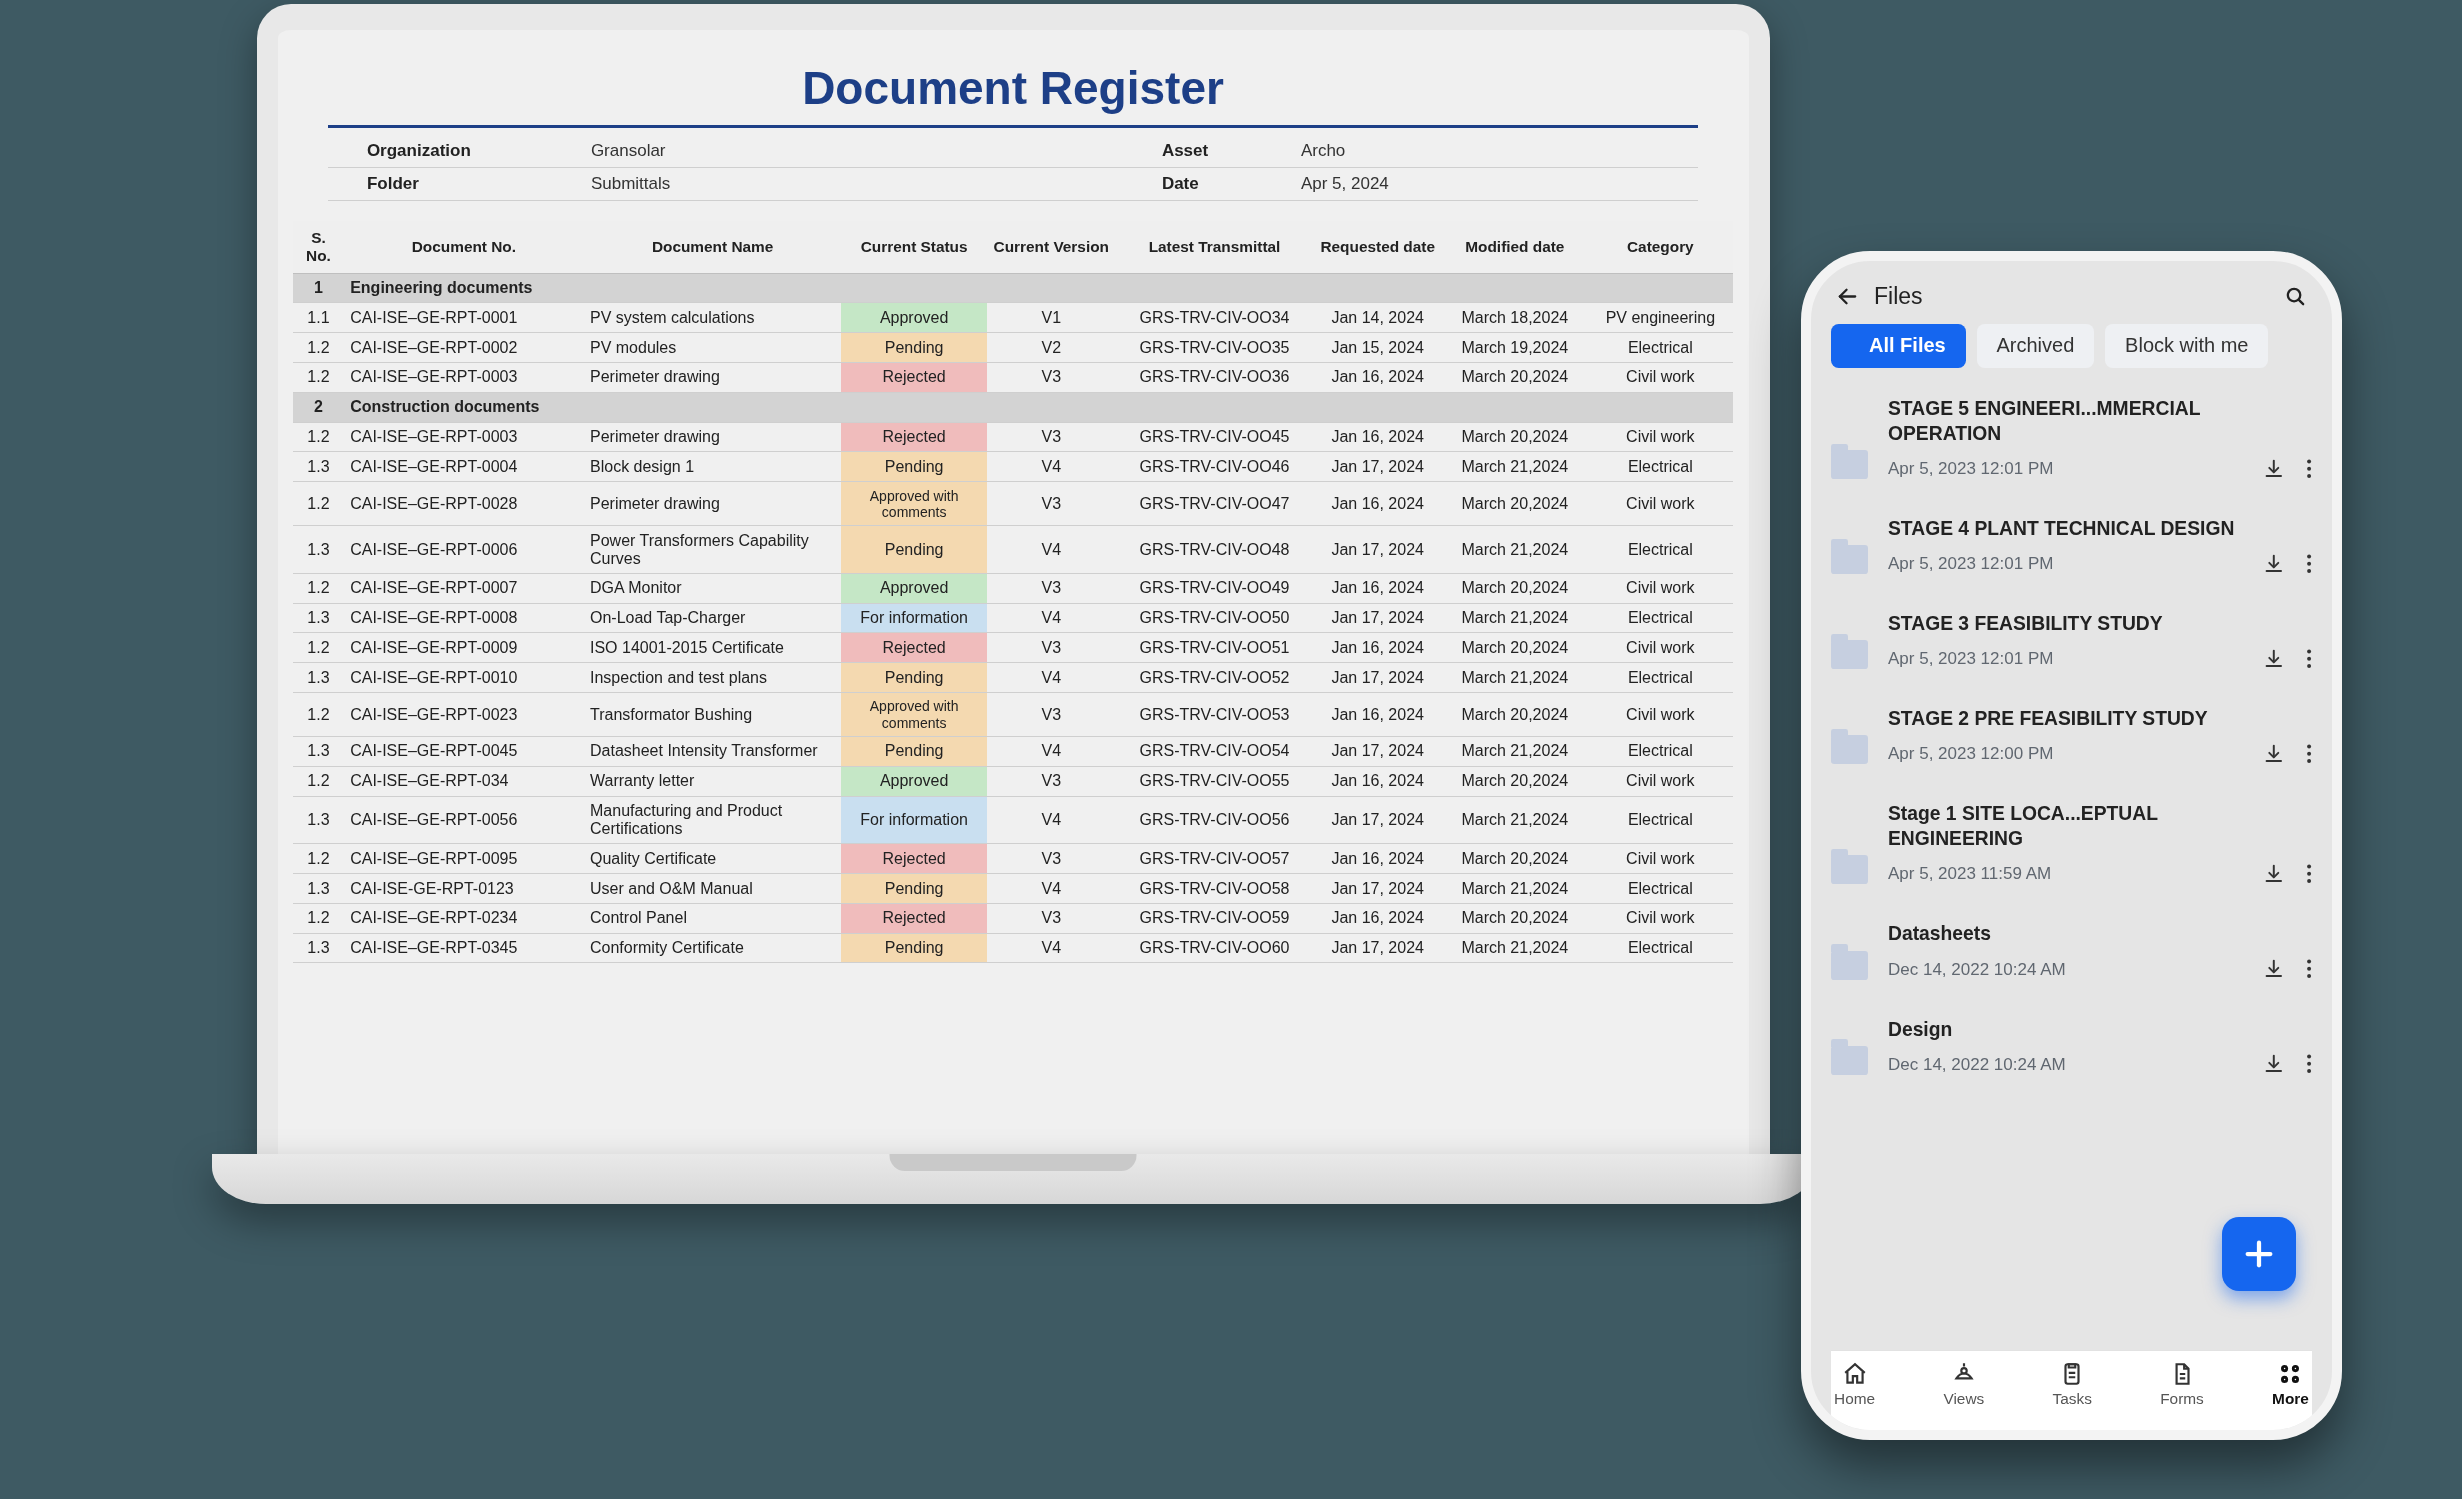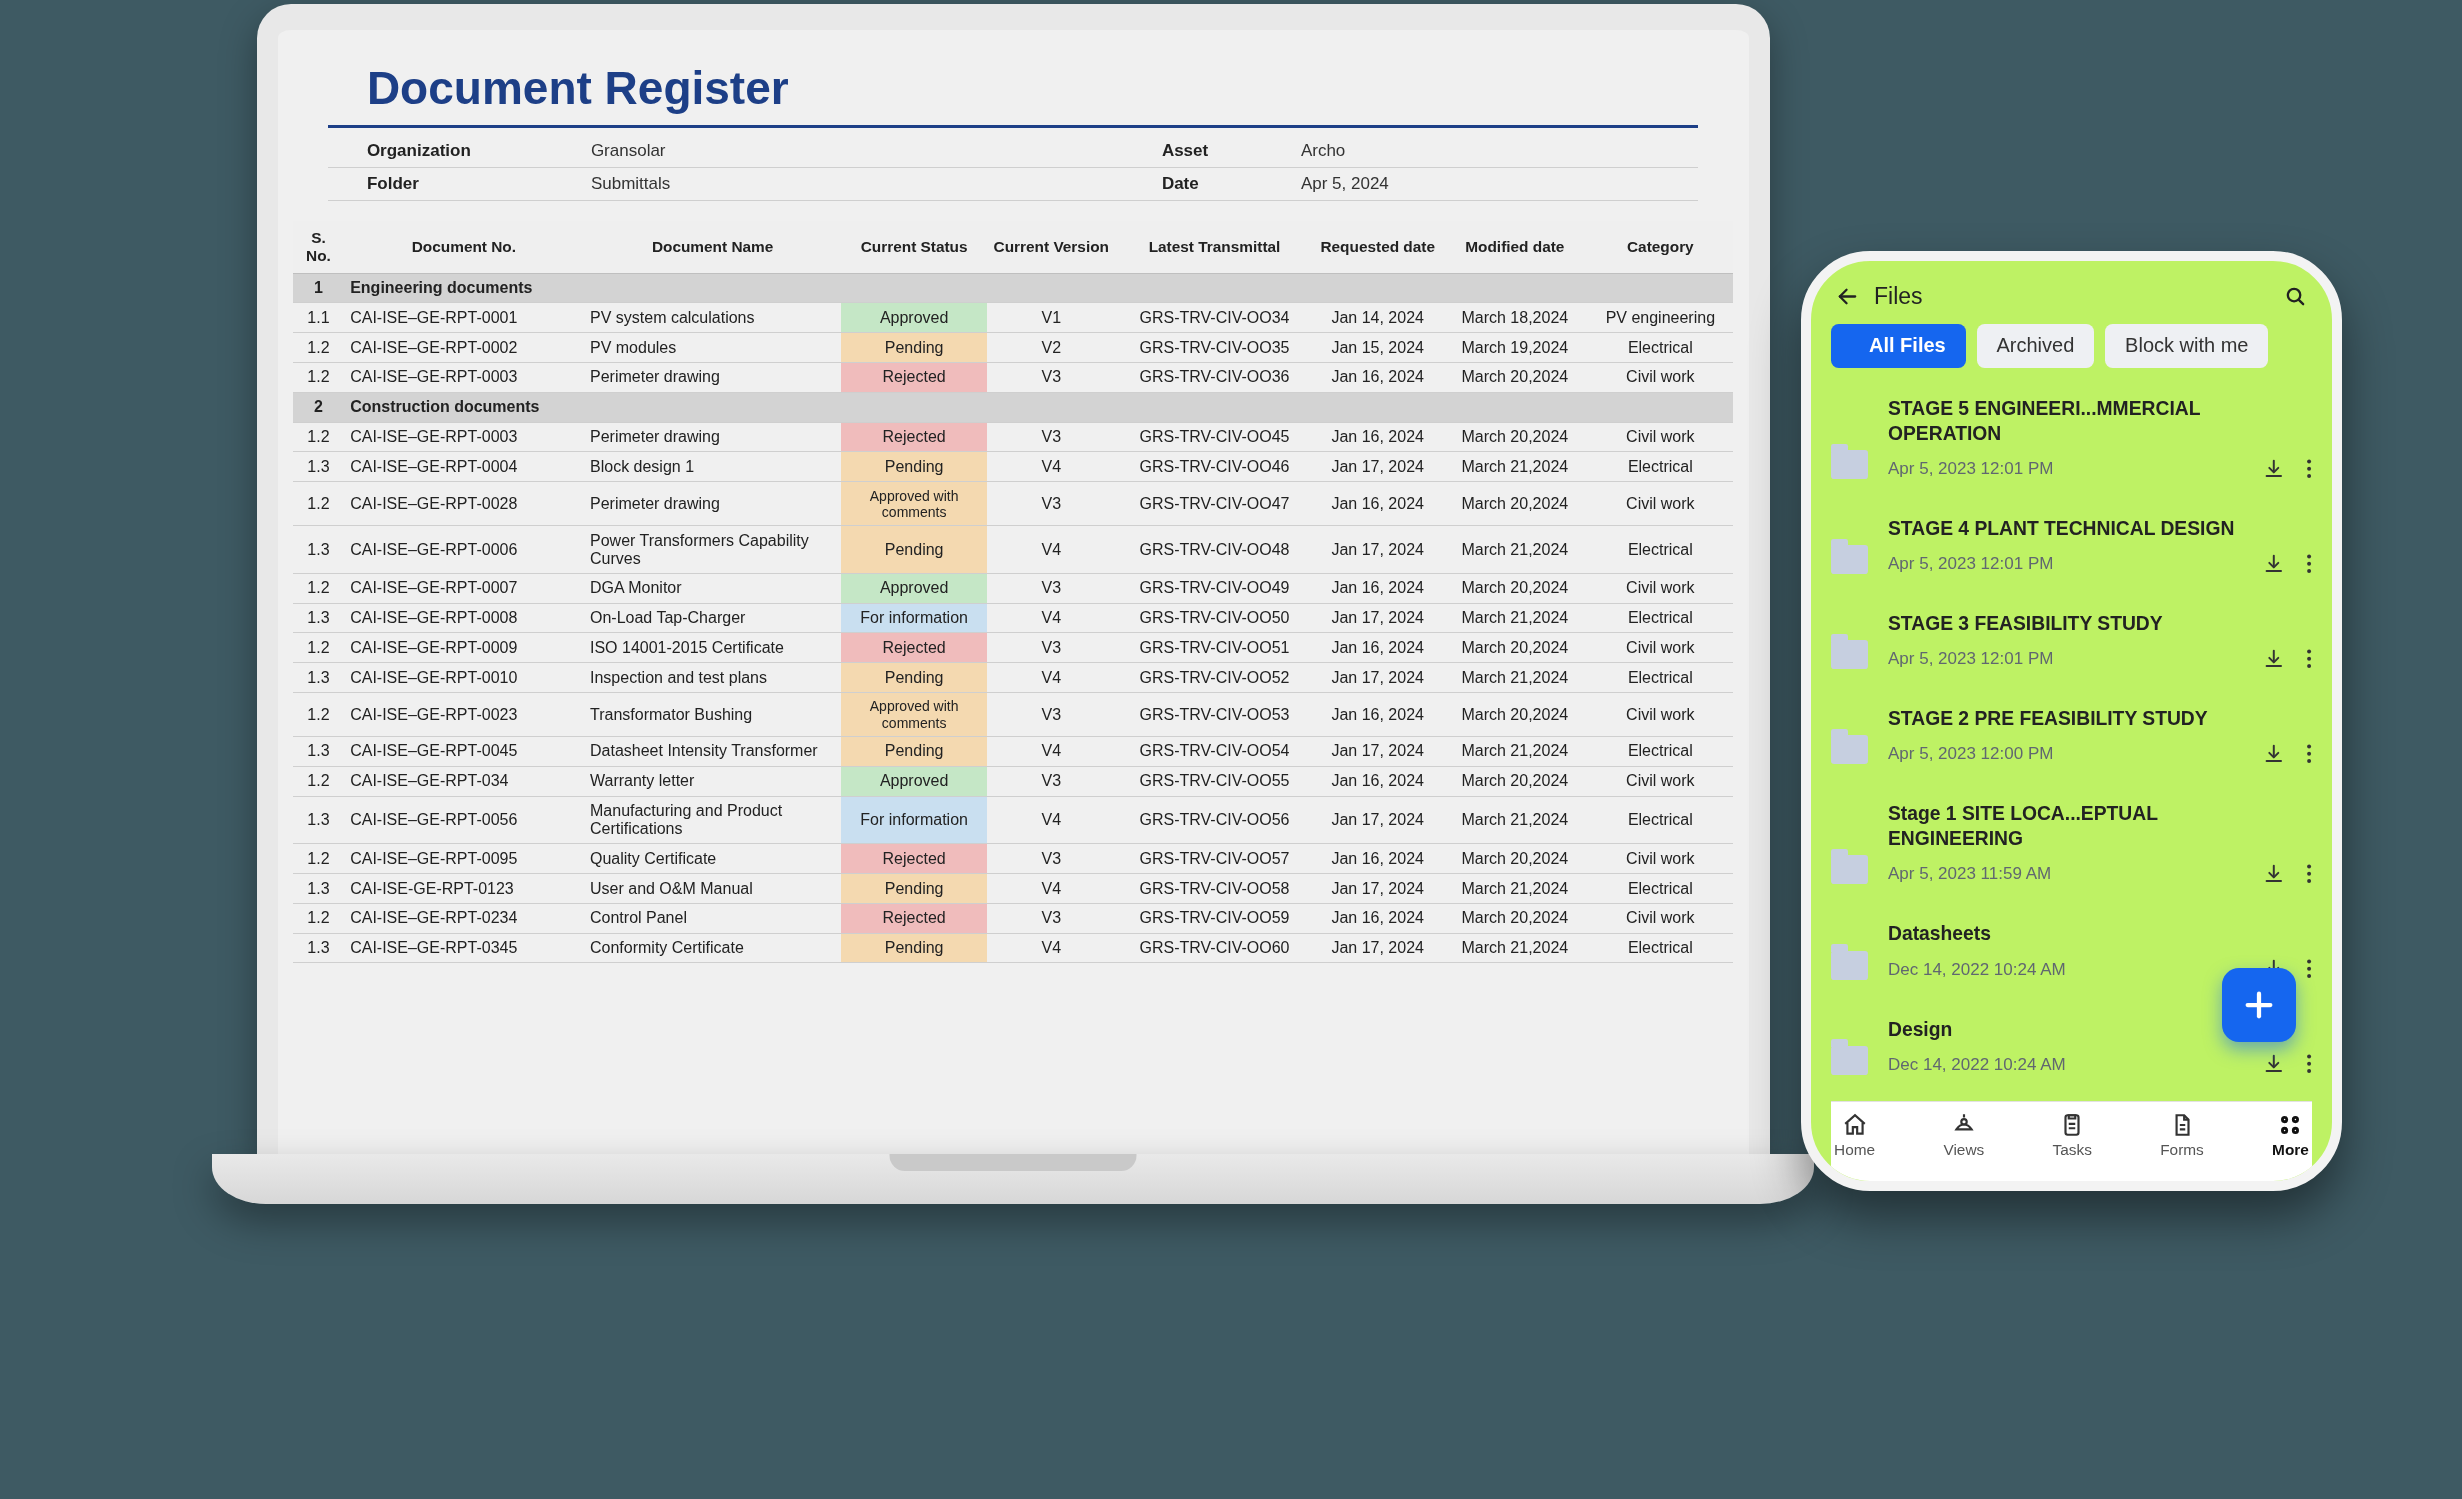--- a/index.html
+++ b/index.html
@@ -48,20 +48,21 @@
     border-radius: 0 0 15.4px 15.4px;
   }
 
   .doc-title {
     color: #1d3f87;
     font-size: 46px;
     font-weight: 700;
     padding: 23px 39px 10.8px;
     border-bottom: 3.1px solid #1d3f87;
     margin: 0 35px 6.2px;
+    text-align: center;
   }
 
   .meta {
     margin: 0 35px;
     font-size: 17px;
     color: #333;
   }
   .meta-row {
     display: grid;
     grid-template-columns: 224px 571px 139px 232px;
@@ -114,22 +115,22 @@
   .status-rejected        { background:#f0bcbc; }
   .status-approved-comments { background:#f4d9b0; font-size:14px; line-height:1.15;}
   .status-for-information { background:#c9dff0; }
 
   
   .phone {
     position: absolute;
     top: 251px;
     right: 120px;
     width: 541px;
-    height: 940px;
-    background: #bef264;
+    height: 1189px;
+    background: #e5e5e5;
     border: 10.8px solid #f3f3f3;
     border-radius: 69px;
     box-shadow: 0 26px 49px rgba(0,0,0,0.45);
     overflow: hidden;
   }
   .phone-content { padding: 17px 20px 0; height: 100%; display:flex; flex-direction:column; }
 
   .phone-top {
     display:flex; align-items:center; gap:15.4px;
     padding: 4.6px 4.6px 14px;

